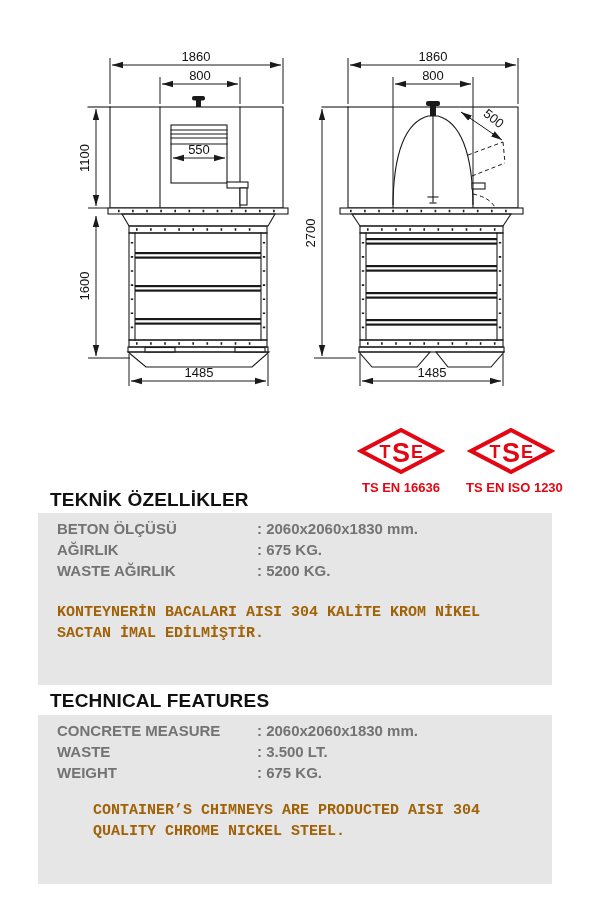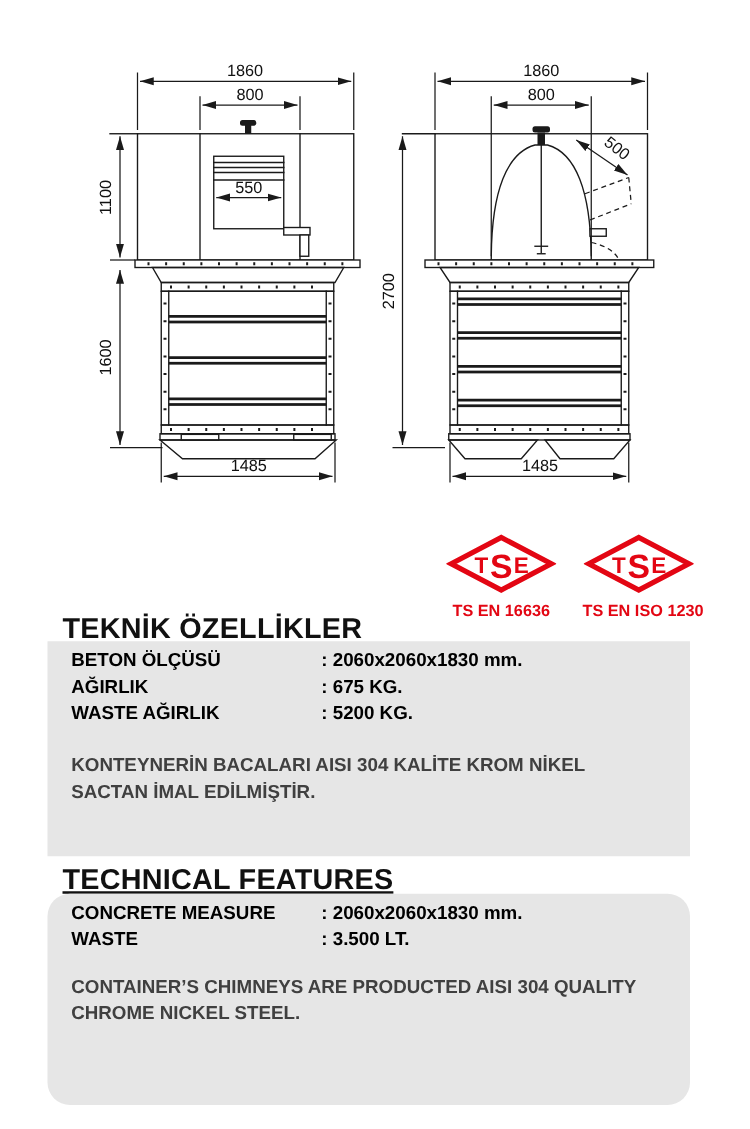--- a/index.html
+++ b/index.html
@@ -27,36 +27,36 @@
   .certs { position:absolute; top:427px; left:356px; display:flex; gap:20px; }
   .cert  { width:90px; text-align:center; }
   .cert-label {
     font-size:13px; font-weight:bold; color:#e30613;
     margin-top:1px; white-space:nowrap; letter-spacing:0px;
   }
   .tse-letter { font-family:"Liberation Sans", sans-serif; font-weight:bold; fill:#e30613; text-anchor:middle; }
 
   
   .sec-title {
-    position:absolute; left:50px; font-size:23px; font-weight:bold;
+    position:absolute; left:50px; font-size:19px; font-weight:bold;
     color:#111111; letter-spacing:0.2px; white-space:nowrap;
   }
   #title-tr { top:489px; }
-  #title-en { top:690px;text-decoration:underline; }
+  #title-en { top:690px; }
   .panel { position:absolute; left:38px; width:514px; background:#e6e6e6; }
   #panel-tr { top:513px; height:172px; }
-  #panel-en { top:715px; height:169px;border-radius:18px; }
+  #panel-en { top:715px; height:169px; }
   .spec-rows { padding:7px 0 0 19px; }
-  .row { height:21px; font-size:15px; font-weight:bold; color:#000000; white-space:nowrap; }
+  .row { height:21px; font-size:15px; font-weight:bold; color:#737373; white-space:nowrap; }
   .row .lbl { display:inline-block; width:200px; }
   .note {
     padding:19px 30px 0 19px; font-size:15px; font-weight:bold;
-    color:#404040; line-height:21px; max-width:468px;
-  }
-  #panel-en .note { padding-top:15px; }
+    color:#a16207; line-height:21px; max-width:468px;font-family:Liberation Mono, monospace;
+  }
+  #panel-en .note { padding-top:15px;margin-left:36px; }
 </style>
 </head>
 <body>
 
 <div class="page">
 
   <svg class="drawing" width="600" height="400" viewBox="0 0 600 400">
     <defs>
       <marker id="ah" orient="auto-start-reverse" markerUnits="userSpaceOnUse" markerWidth="12" markerHeight="9" refX="11" refY="4">
         <path d="M0,0.8 L11,4 L0,7.2 Z" fill="#1a1a1a"></path>
@@ -250,17 +250,20 @@
   <div class="sec-title" id="title-en">TECHNICAL FEATURES</div>
 
   <div class="panel" id="panel-en">
     <div class="spec-rows">
       <div class="row">
         <span class="lbl">CONCRETE MEASURE</span><span class="val">: 2060x2060x1830 mm.</span>
       </div>
       <div class="row">
         <span class="lbl">WASTE</span><span class="val">: 3.500 LT.</span>
       </div>
+      <div class="row">
+        <span class="lbl">WEIGHT</span><span class="val">: 675 KG.</span>
+      </div>
     </div>
     <div class="note">CONTAINER’S CHIMNEYS ARE PRODUCTED AISI 304 QUALITY CHROME NICKEL STEEL.</div>
   </div>
 
 </div>
 
 </body></html>

